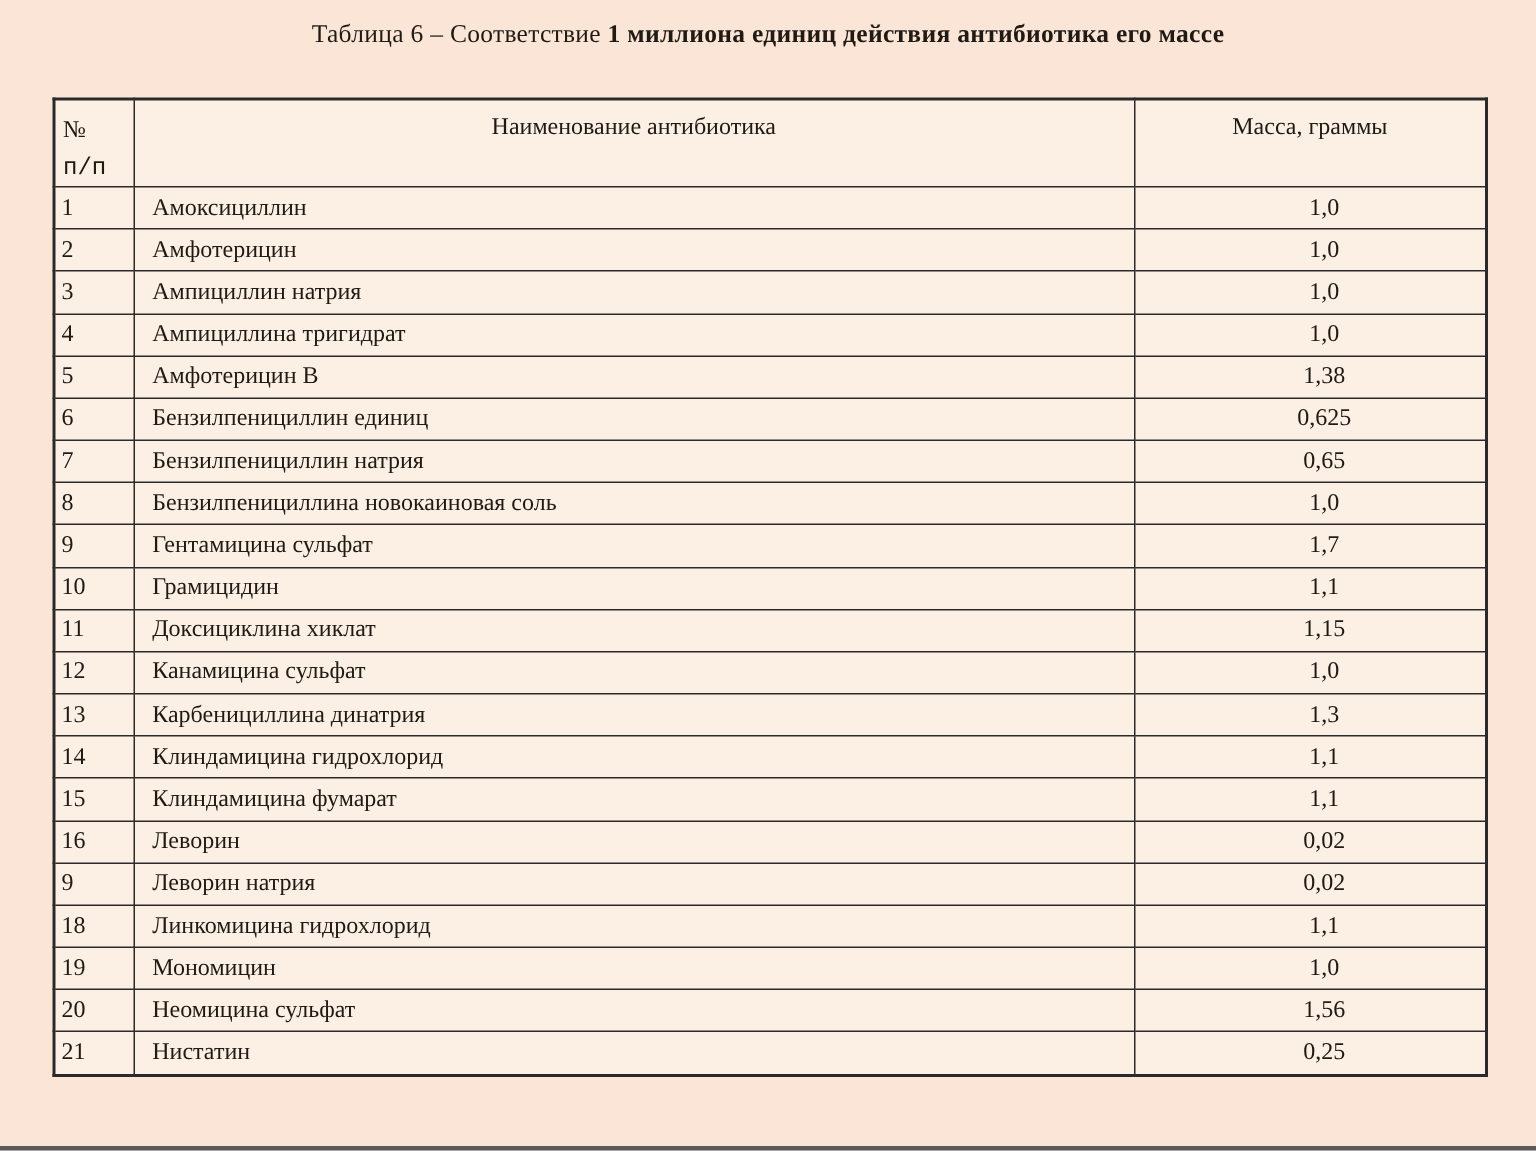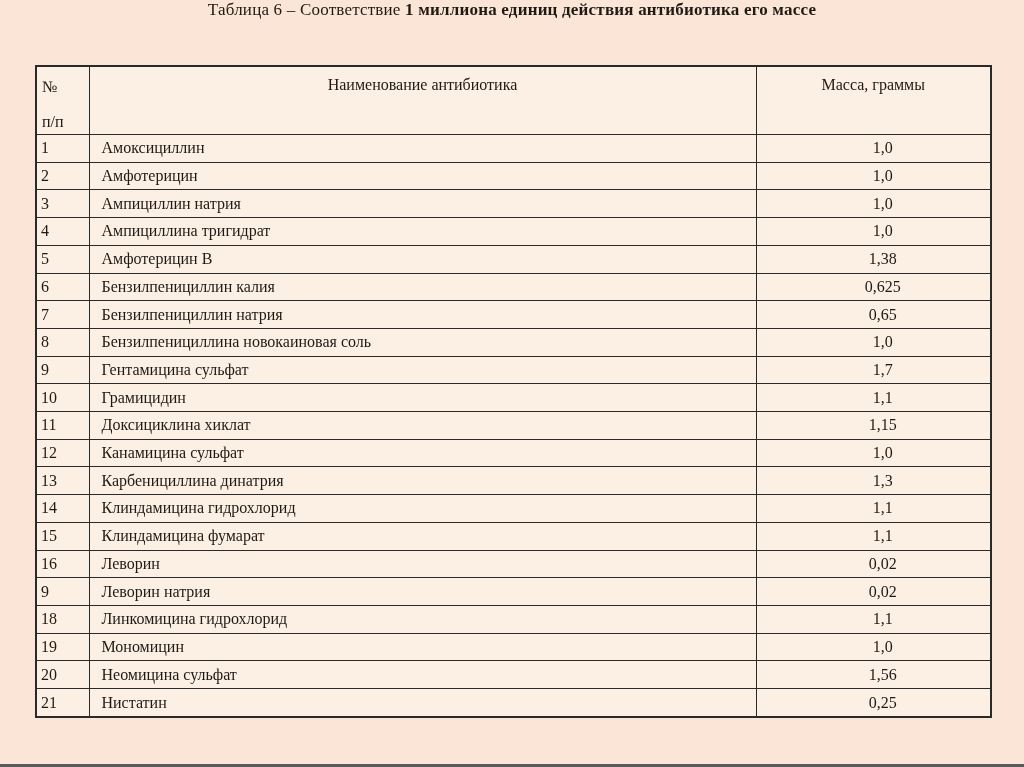--- a/index.html
+++ b/index.html
@@ -12,20 +12,21 @@
     overflow: hidden;
     font-family: "Liberation Serif", "DejaVu Serif", serif;
   }
   .slide {
     position: relative;
     width: 1024px;
     height: 767px;
     background: #fbe5d6;
   }
   .slide-title {
+    padding-top: 13px;
     text-align: center;
     font-size: 17px;
     color: #1f1a14;
     letter-spacing: 0.2px;
   }
   .slide-title .bold {
     font-weight: bold;
   }
   table.antibiotics {
     position: absolute;
@@ -58,21 +59,22 @@
     text-align: center;
   }
   th.th-num {
     text-align: left;
     padding-left: 5px;
   }
   th.th-num .num-line {
     line-height: 22px;
   }
   th.th-num .num-line + .num-line {
-    margin-top: 13px;
+    margin-top: 3px;
+    font-family: Liberation Mono, monospace;
   }
   td.col-num {
     text-align: left;
     padding-left: 4px;
     vertical-align: middle;
   }
   td.col-name {
     text-align: left;
     padding-left: 12px;
     vertical-align: middle;
@@ -143,21 +145,21 @@
   </tr>
 
   <tr>
     <td class="col-num">5</td>
     <td class="col-name">Амфотерицин В</td>
     <td class="col-mass">1,38</td>
   </tr>
 
   <tr>
     <td class="col-num">6</td>
-    <td class="col-name">Бензилпенициллин калия</td>
+    <td class="col-name">Бензилпенициллин единиц</td>
     <td class="col-mass">0,625</td>
   </tr>
 
   <tr>
     <td class="col-num">7</td>
     <td class="col-name">Бензилпенициллин натрия</td>
     <td class="col-mass">0,65</td>
   </tr>
 
   <tr>

